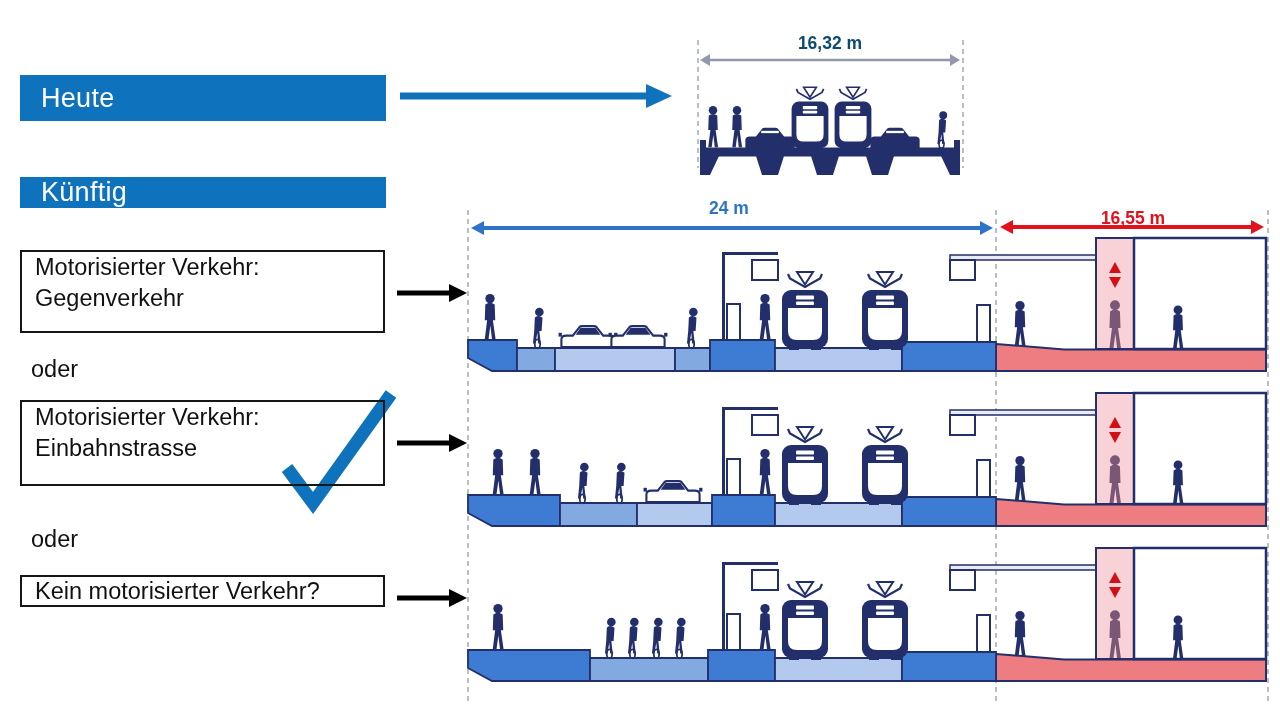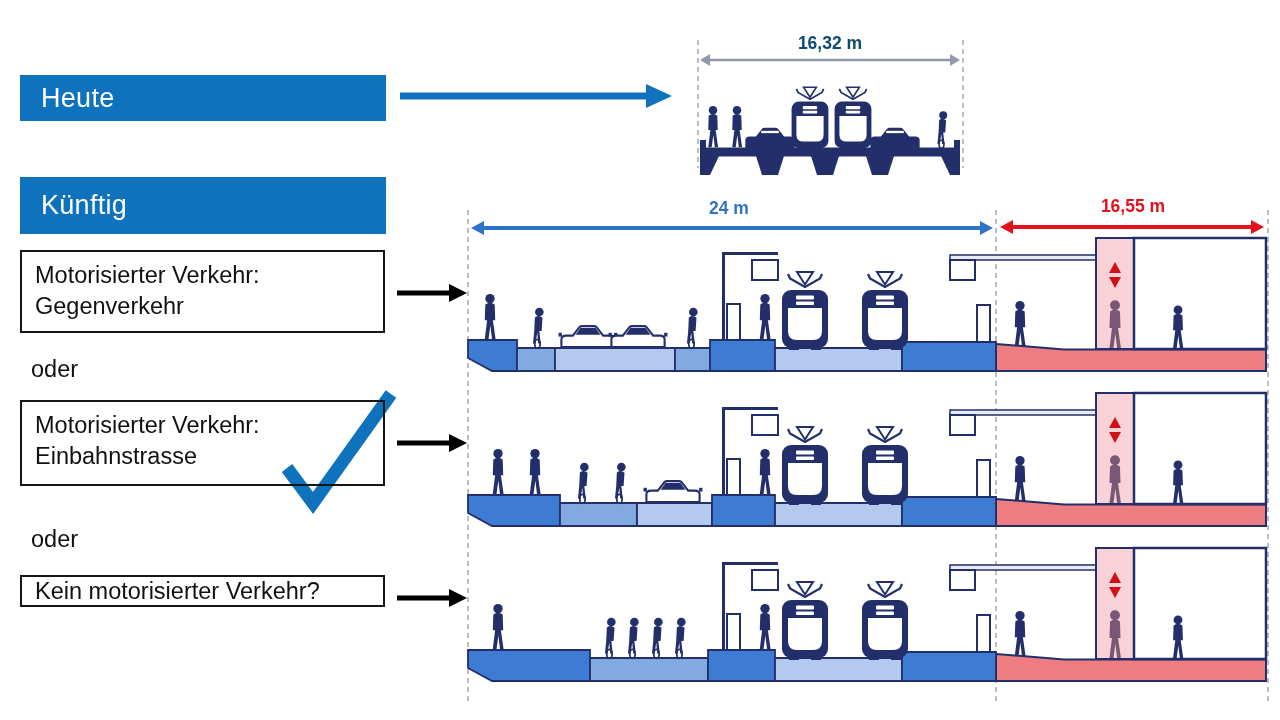--- a/index.html
+++ b/index.html
@@ -3,36 +3,36 @@
 <meta charset="utf-8">
 <style>
   html,body{margin:0;padding:0;}
   body{width:1280px;height:720px;position:relative;background:#ffffff;
        font-family:"Liberation Sans",sans-serif;overflow:hidden;}
   #scene{position:absolute;left:0;top:0;z-index:1;}
   .banner{position:absolute;left:20px;width:366px;background:#0e72bd;color:#fff;
           font-size:27px;letter-spacing:.3px;display:flex;align-items:center;
           padding-left:21px;box-sizing:border-box;z-index:2;}
   #banner-today{top:75px;height:46px;}
-  #banner-future{top:177px;height:57px;}
+  #banner-future{top:177px;height:31px;}
   .opt{position:absolute;left:20px;width:365px;border:2.5px solid #161616;background:transparent;
-       box-sizing:border-box;font-size:23.5px;color:#111;padding:8px 13px;line-height:31px;z-index:2;}
+       box-sizing:border-box;font-size:23.5px;color:#111;padding:0 13px;line-height:31px;z-index:2;}
   #opt1{top:250px;height:83px;}
   #opt2{top:400px;height:86px;}
   #opt3{top:575px;height:32px;display:flex;align-items:center;padding-top:0;padding-bottom:0;text-align:center;}
   .opt .l2:empty{display:none;}
   .opt span{display:block;}
   #opt3 span{display:inline;}
   .oder{position:absolute;left:31px;font-size:23.5px;color:#111;z-index:2;text-align:right;}
   #oder1{top:356px;}
   #oder2{top:526px;}
   .dim{position:absolute;font-weight:bold;font-size:17.5px;text-align:center;z-index:2;}
   #dim-today{left:697px;width:266px;top:33px;}
   #dim-left{left:462px;width:534px;top:198px;}
-  #dim-right{left:1000px;width:266px;top:196px;}
+  #dim-right{left:1000px;width:266px;top:208px;}
 </style>
 </head>
 <body>
 
 <svg id="scene" width="1280" height="720" viewBox="0 0 1280 720">
     <line x1="468" y1="210" x2="468" y2="702" stroke="#a9aeba" stroke-width="1.6" stroke-dasharray="5 4"></line>
     <line x1="996" y1="210" x2="996" y2="702" stroke="#a9aeba" stroke-width="1.6" stroke-dasharray="5 4"></line>
     <line x1="1268" y1="210" x2="1268" y2="702" stroke="#a9aeba" stroke-width="1.6" stroke-dasharray="5 4"></line>
     <line x1="698" y1="40" x2="698" y2="168" stroke="#a9aeba" stroke-width="1.6" stroke-dasharray="5 4"></line>
     <line x1="963" y1="40" x2="963" y2="168" stroke="#a9aeba" stroke-width="1.6" stroke-dasharray="5 4"></line>

